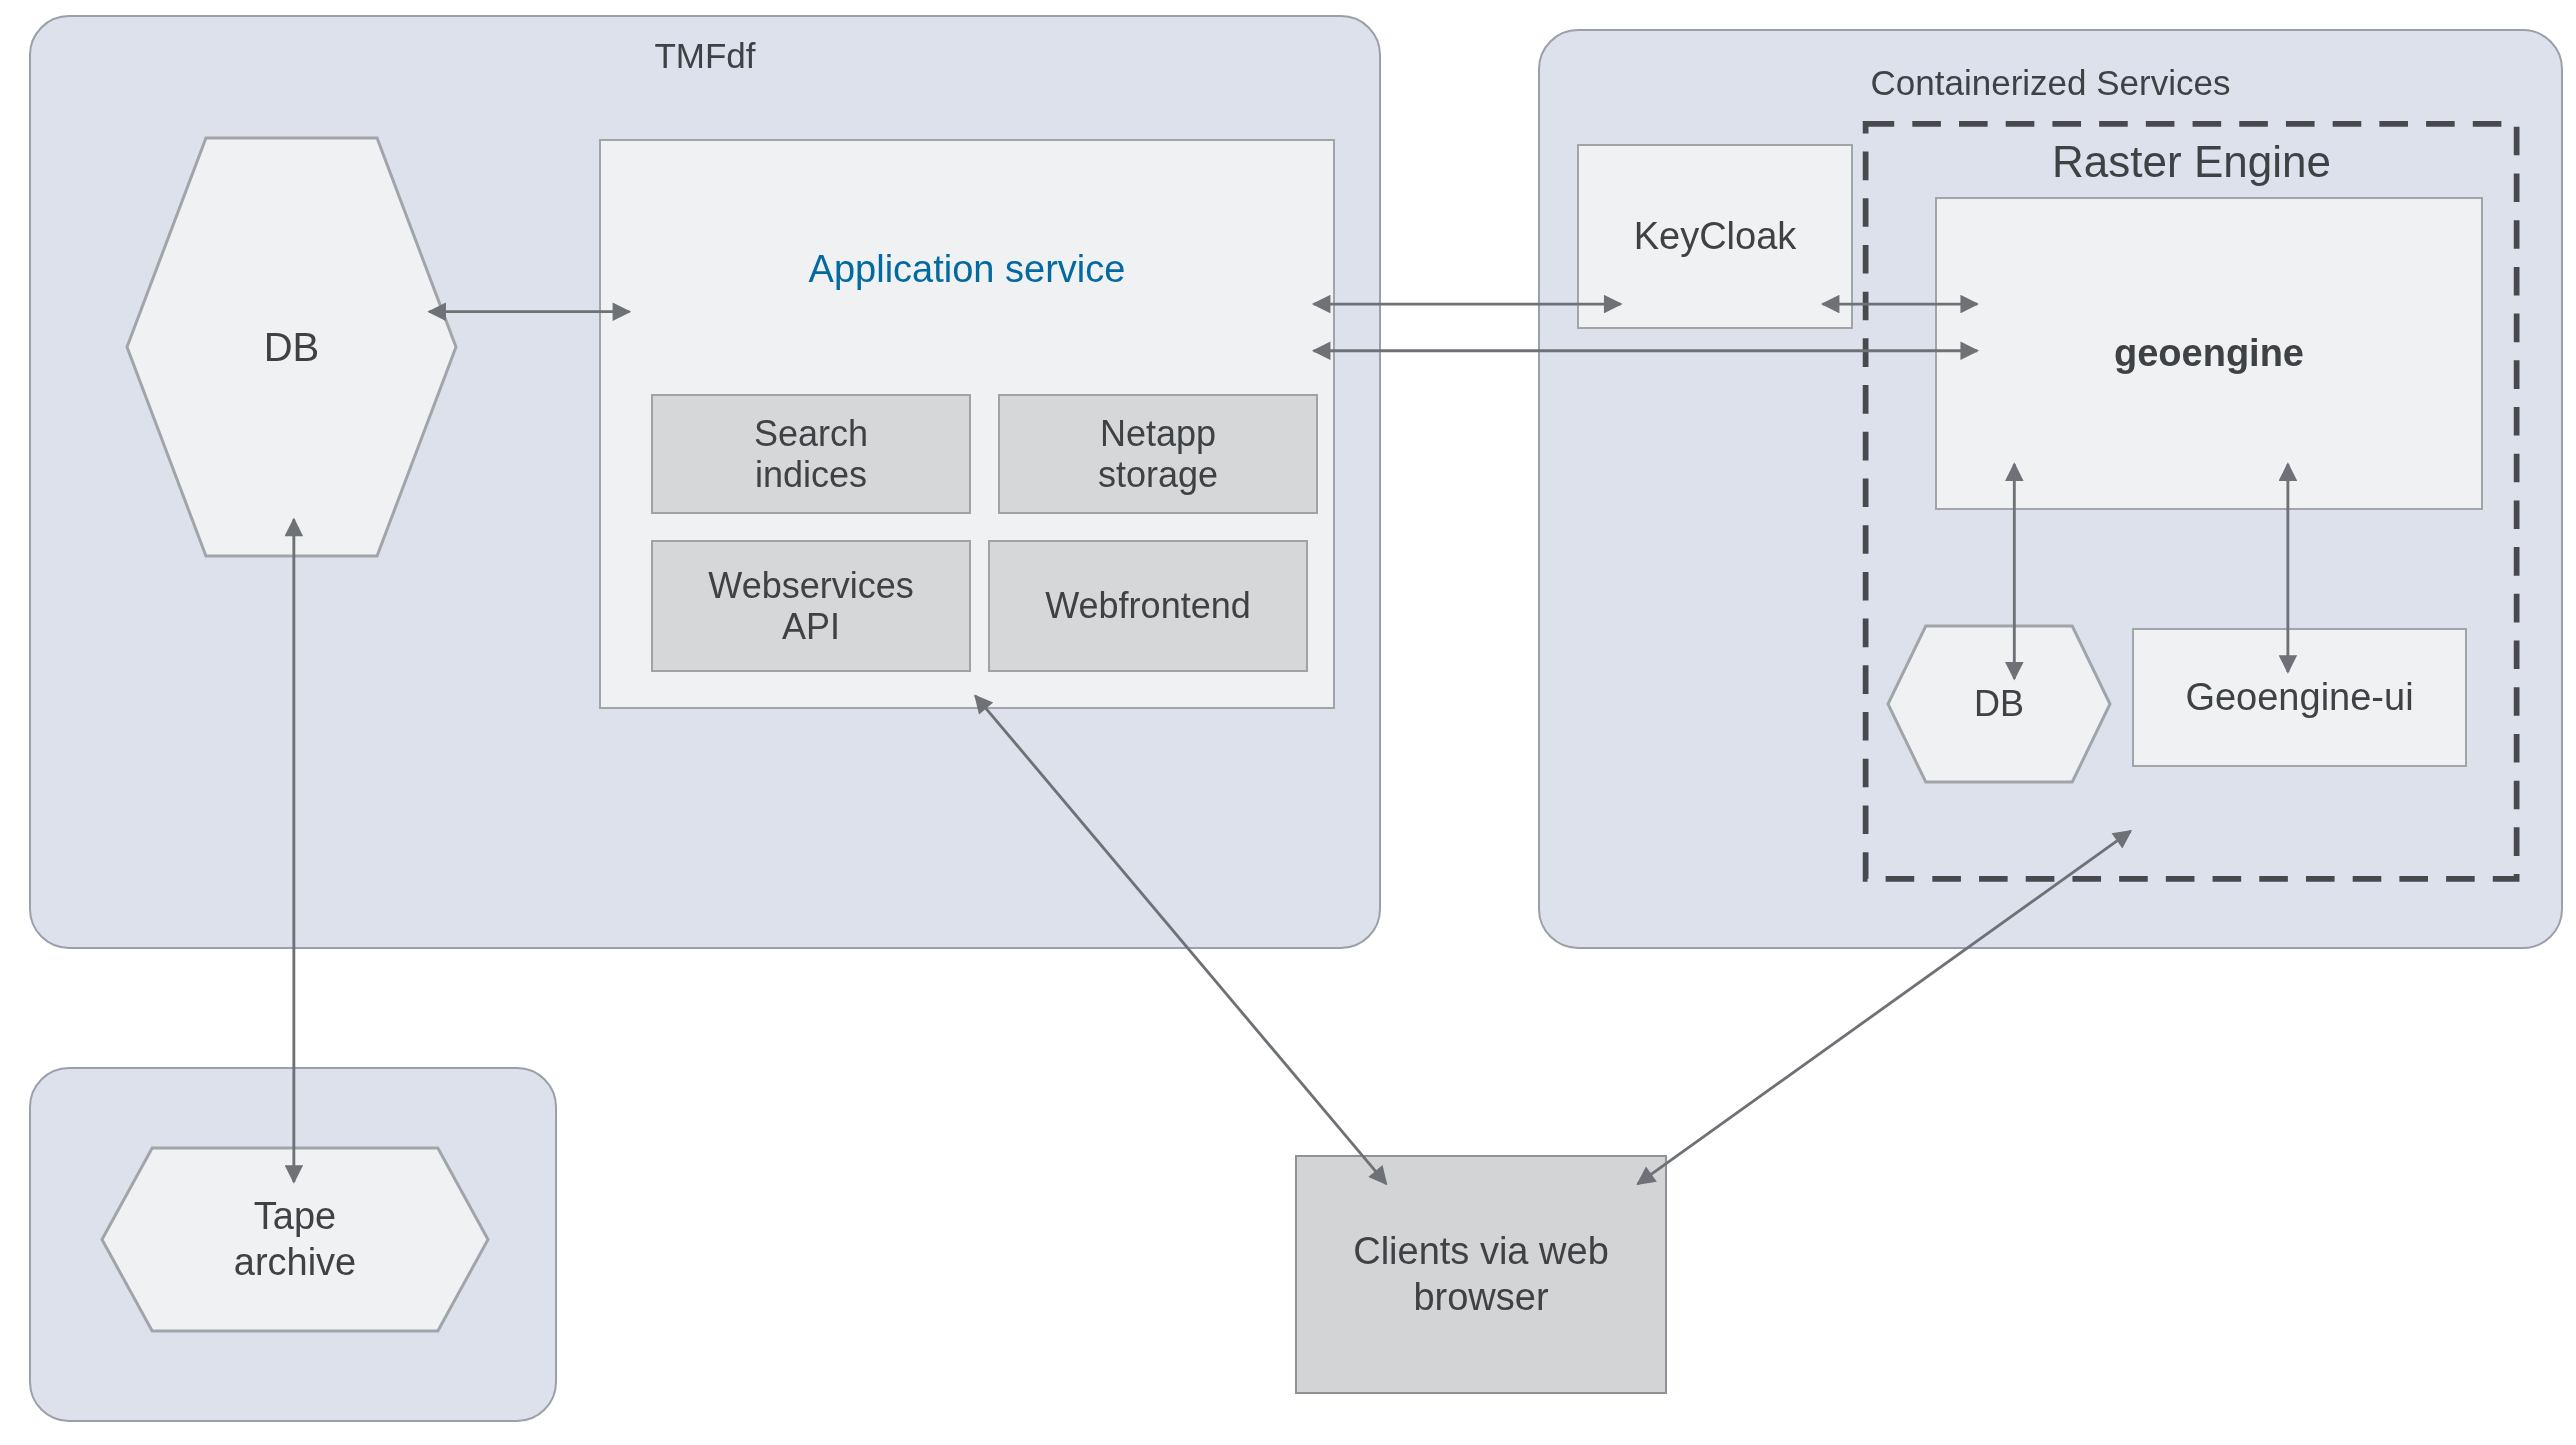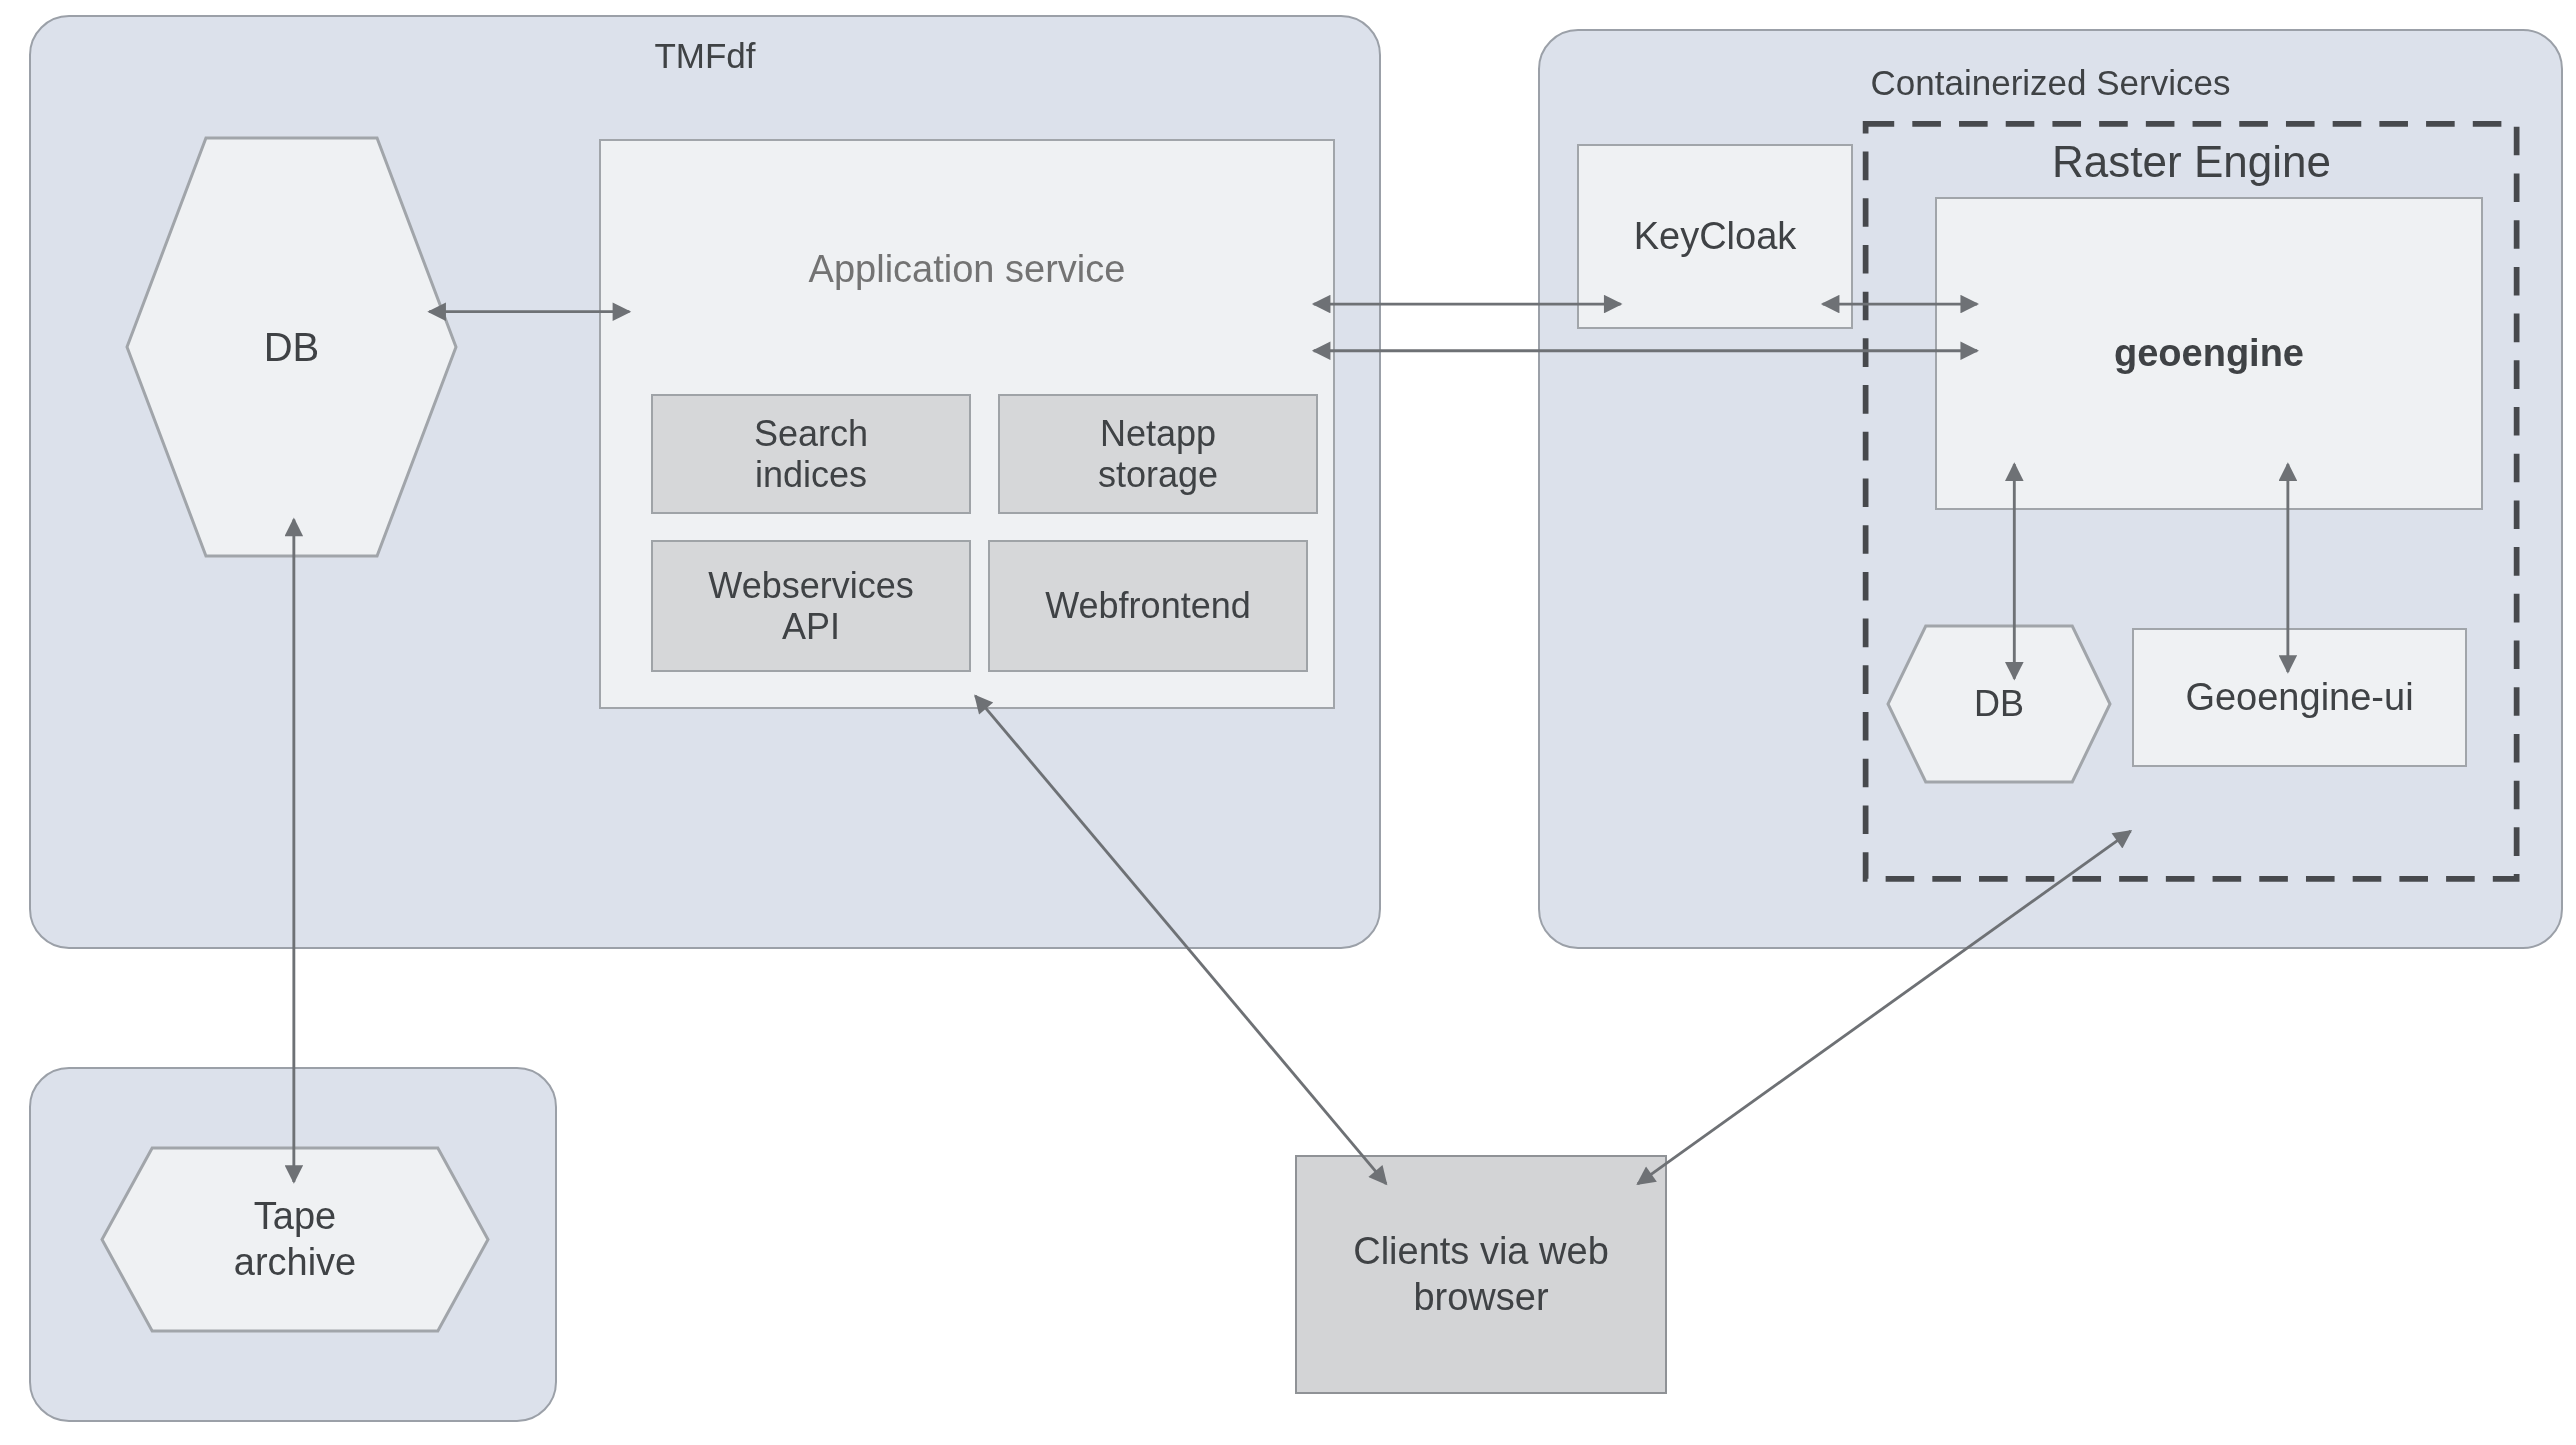--- a/index.html
+++ b/index.html
@@ -97,21 +97,21 @@
     text-align: center;
     font-size: 44px;
     color: #3f4245;
   }
   .app-title {
     position: absolute;
     width: 100%;
     top: 107px;
     text-align: center;
     font-size: 38px;
-    color: #737373;
+    color: #0369a1;
   }
 </style>
 </head>
 <body>
 
 <div id="stage">
 
   <div class="container" style="left:29px; top:15.3px; width:1352px; height:934px;">
     <div class="container-title" style="top:19px;">TMFdf</div>
   </div>

